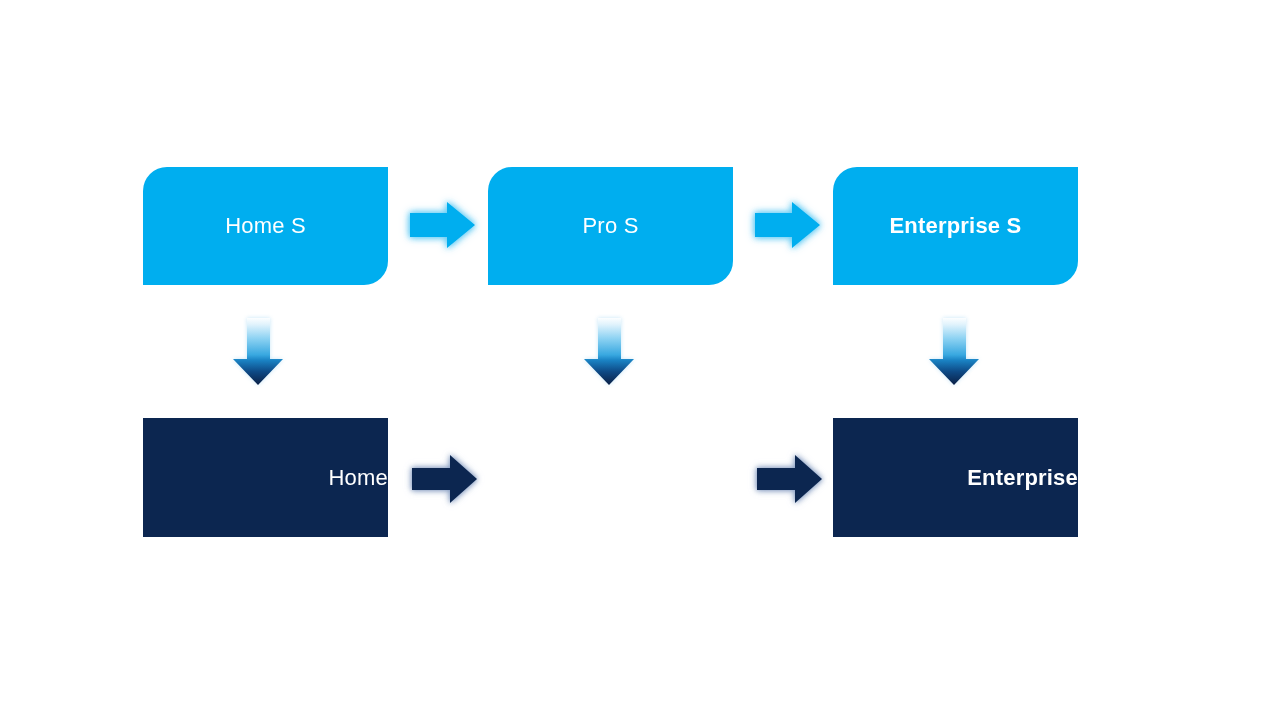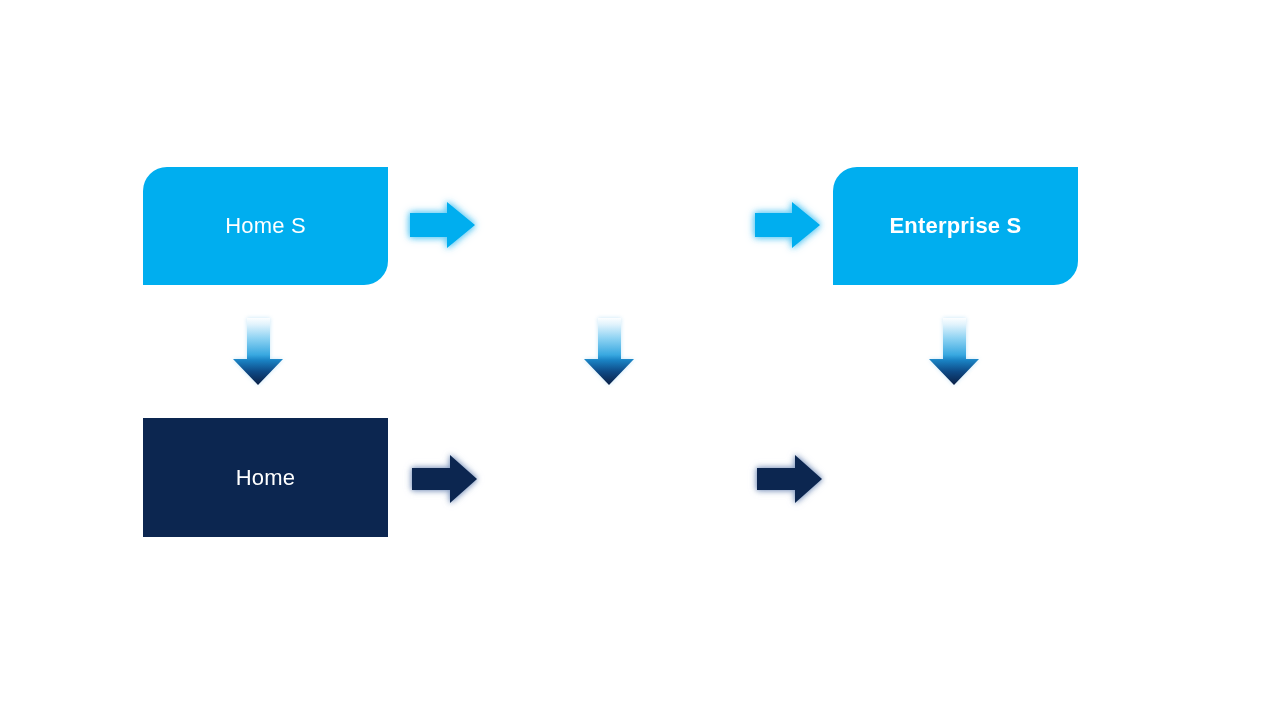--- a/index.html
+++ b/index.html
@@ -28,20 +28,21 @@
   .node-top{
     top:167px;
     height:118px;
     background:var(--top_box,#00AEEF);
     border-radius:24px 0 24px 0; 
   }
   .node-bottom{
     top:418px;
     height:119px;
     background:var(--bottom_box,#0C2650);
+    justify-content:flex-end;
   }
   .pos-c1{left:143px;}
   .pos-c2{left:488px;}
   .pos-c3{left:833px;font-weight:bold;}
 
   .arrow{position:absolute;display:block;}
   .arrow-right-top{top:202px;}
   .arrow-right-top.a1{left:410px;}
   .arrow-right-top.a2{left:755px;}
   .arrow-right-bottom{top:455px;}
@@ -89,20 +90,23 @@
         <stop offset="0.63" class="g4"></stop>
         <stop offset="0.80" class="g5"></stop>
         <stop offset="1" class="g6"></stop>
       </linearGradient>
     </defs>
   </svg>
 
   <div class="node node-top pos-c1">
     <span>Home S</span>
   </div>
+  <div class="node node-top pos-c2">
+    <span>Pro S</span>
+  </div>
   <div class="node node-top pos-c3">
     <span>Enterprise S</span>
   </div>
 
   <svg class="arrow arrow-right-top a1 glow-light" width="65" height="46" viewBox="0 0 65 46">
     <polygon class="fill-top" points="0,11 37,11 37,0 65,23 37,46 37,35 0,35"></polygon>
   </svg>
   <svg class="arrow arrow-right-top a2 glow-light" width="65" height="46" viewBox="0 0 65 46">
     <polygon class="fill-top" points="0,11 37,11 37,0 65,23 37,46 37,35 0,35"></polygon>
   </svg>
@@ -113,20 +117,23 @@
   <svg class="arrow arrow-down d2 glow-soft" width="50" height="67" viewBox="0 0 50 67">
     <polygon fill="url(#downGrad)" points="14,0 37,0 37,41 50,41 25,67 0,41 14,41"></polygon>
   </svg>
   <svg class="arrow arrow-down d3 glow-soft" width="50" height="67" viewBox="0 0 50 67">
     <polygon fill="url(#downGrad)" points="14,0 37,0 37,41 50,41 25,67 0,41 14,41"></polygon>
   </svg>
 
   <div class="node node-bottom pos-c1">
     <span>Home</span>
   </div>
+  <div class="node node-bottom pos-c3">
+    <span>Enterprise</span>
+  </div>
 
   <svg class="arrow arrow-right-bottom a1 glow-dark" width="65" height="48" viewBox="0 0 65 48">
     <polygon class="fill-bottom" points="0,13 38,13 38,0 65,24 38,48 38,35 0,35"></polygon>
   </svg>
   <svg class="arrow arrow-right-bottom a2 glow-dark" width="65" height="48" viewBox="0 0 65 48">
     <polygon class="fill-bottom" points="0,13 38,13 38,0 65,24 38,48 38,35 0,35"></polygon>
   </svg>
 
 </div>
 

